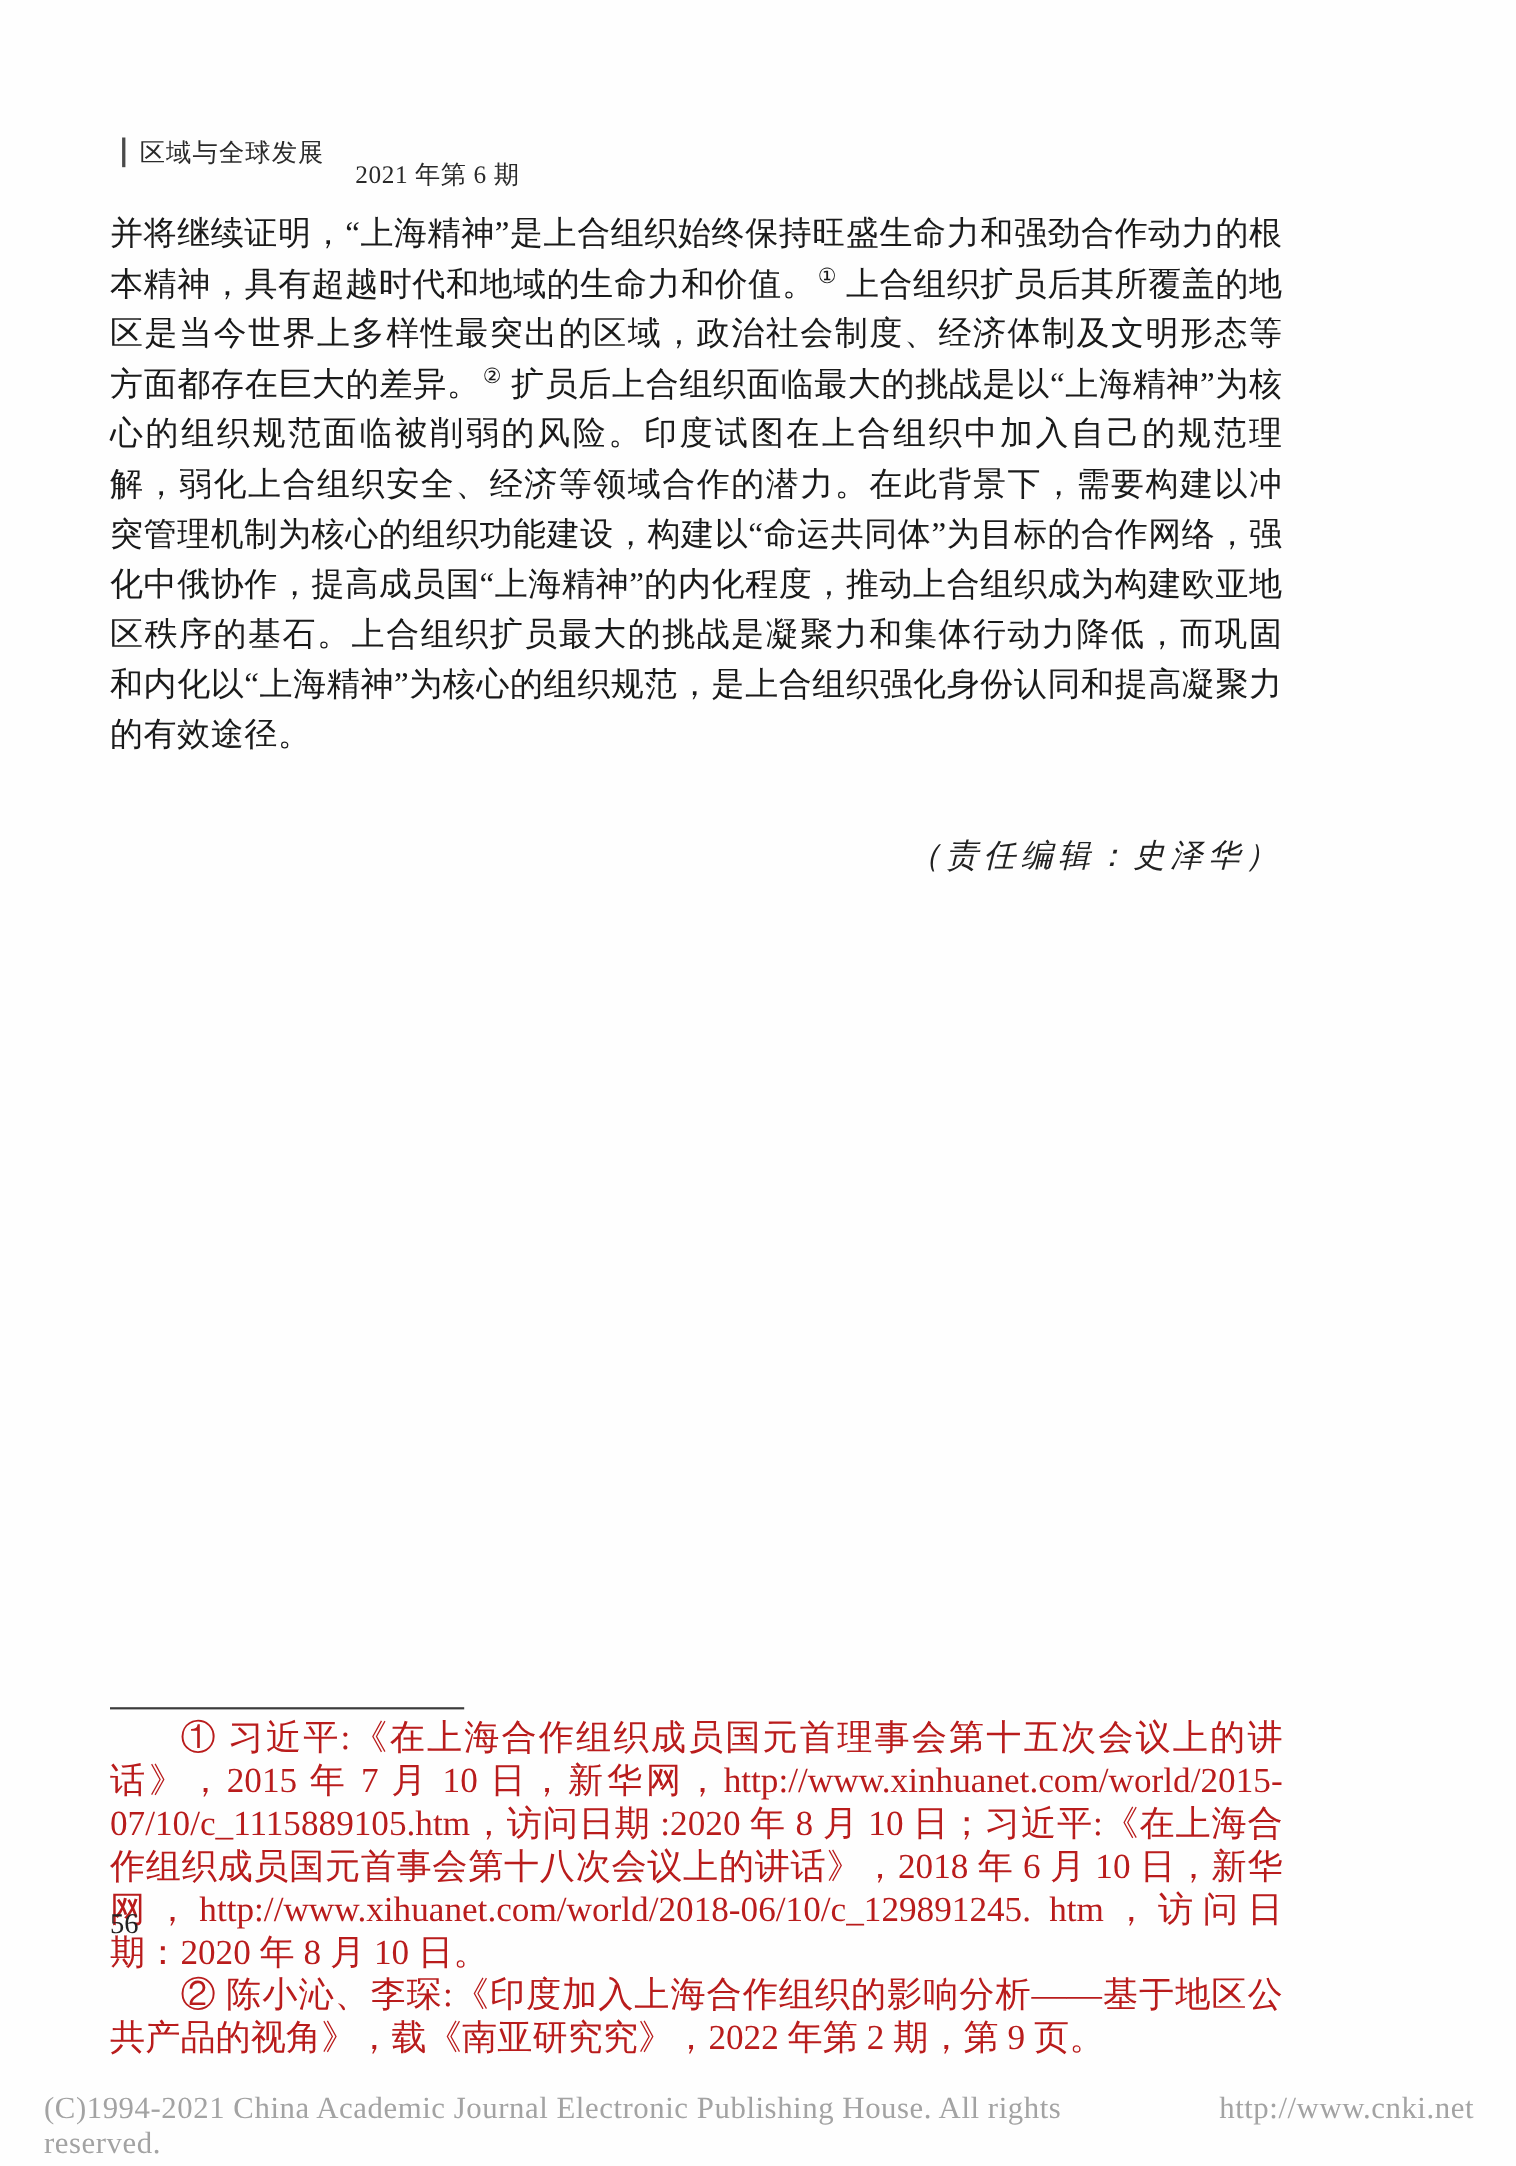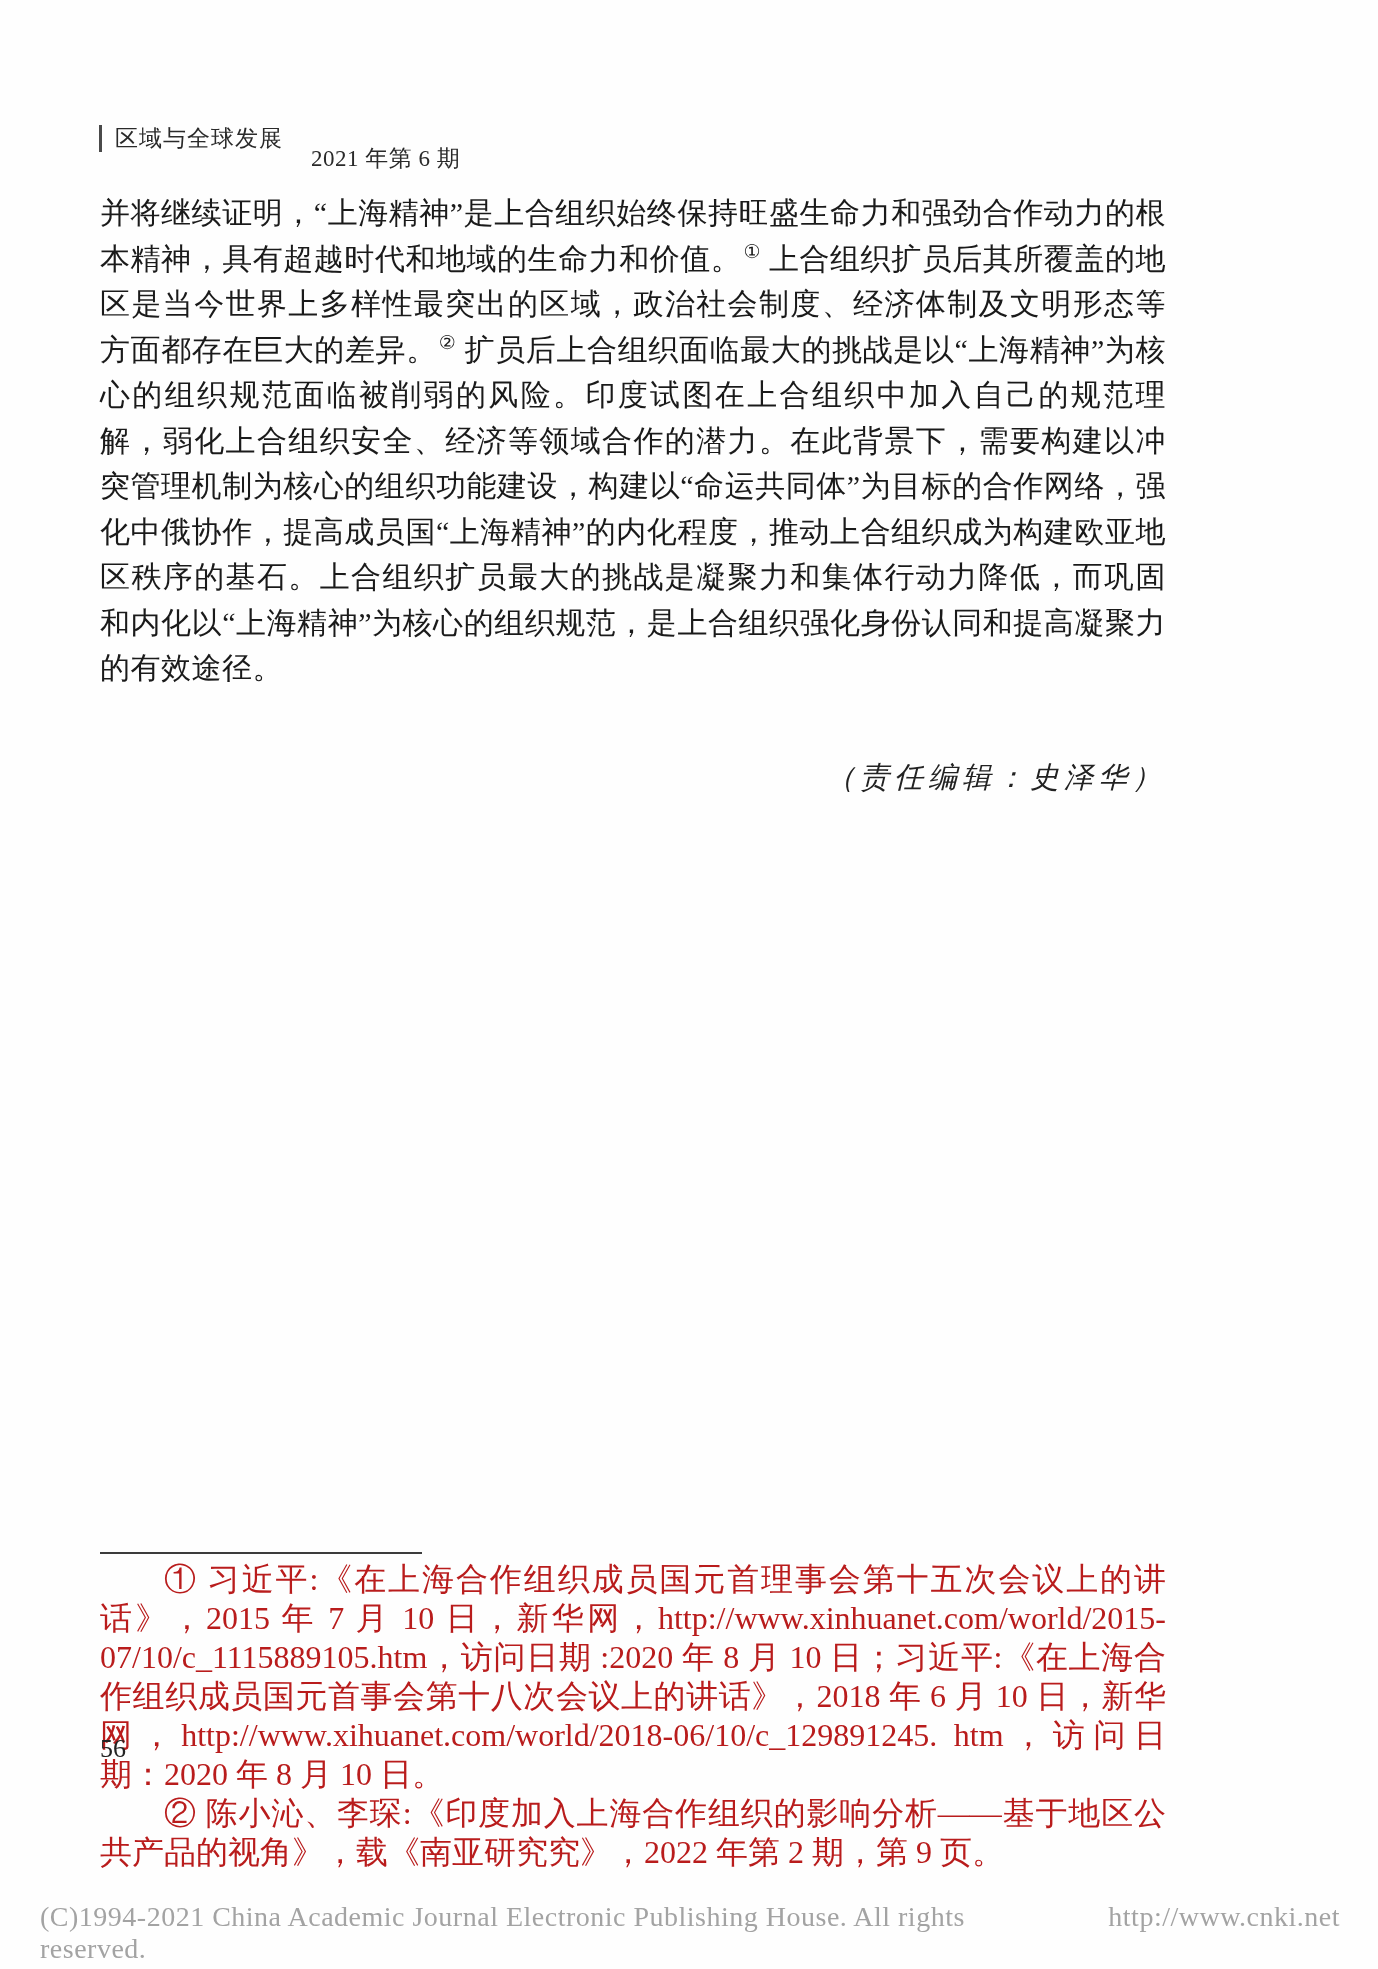--- a/index.html
+++ b/index.html
@@ -11,21 +11,21 @@
     position: relative;
     width: 1378px;
     height: 1969px;
     background: #fefefe;
     font-family: "Liberation Serif", "DejaVu Serif", serif;
     color: #1a1a1a;
     overflow: hidden;
   }
   .page-header {
     position: absolute;
-    left: 99px;
+    left: 111px;
     top: 103px;
     display: flex;
     align-items: center;
     font-size: 23px;
     color: #2a2a2a;
   }
   .header-bar {
     display: inline-block;
     width: 3px;
     height: 27px;

